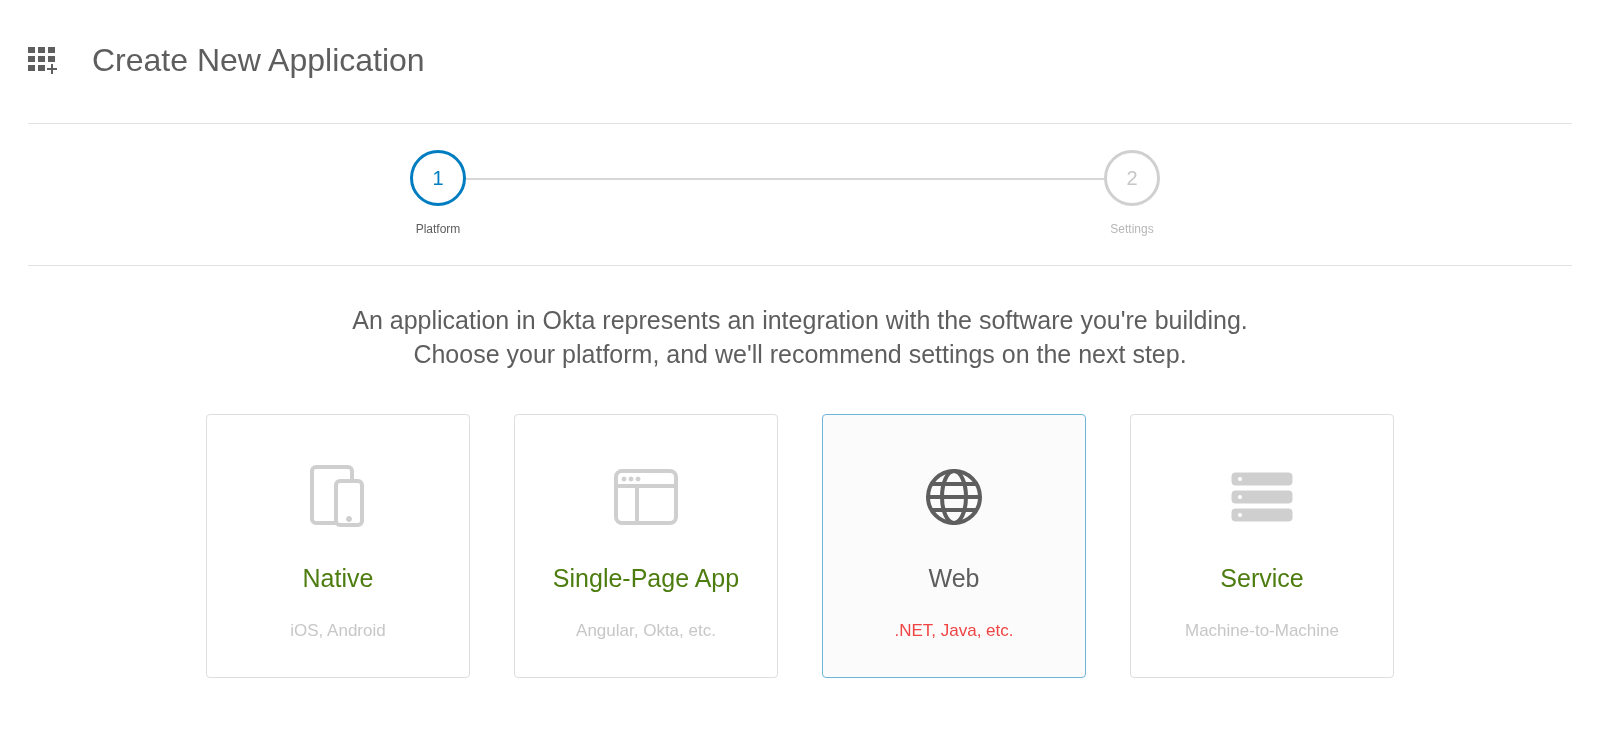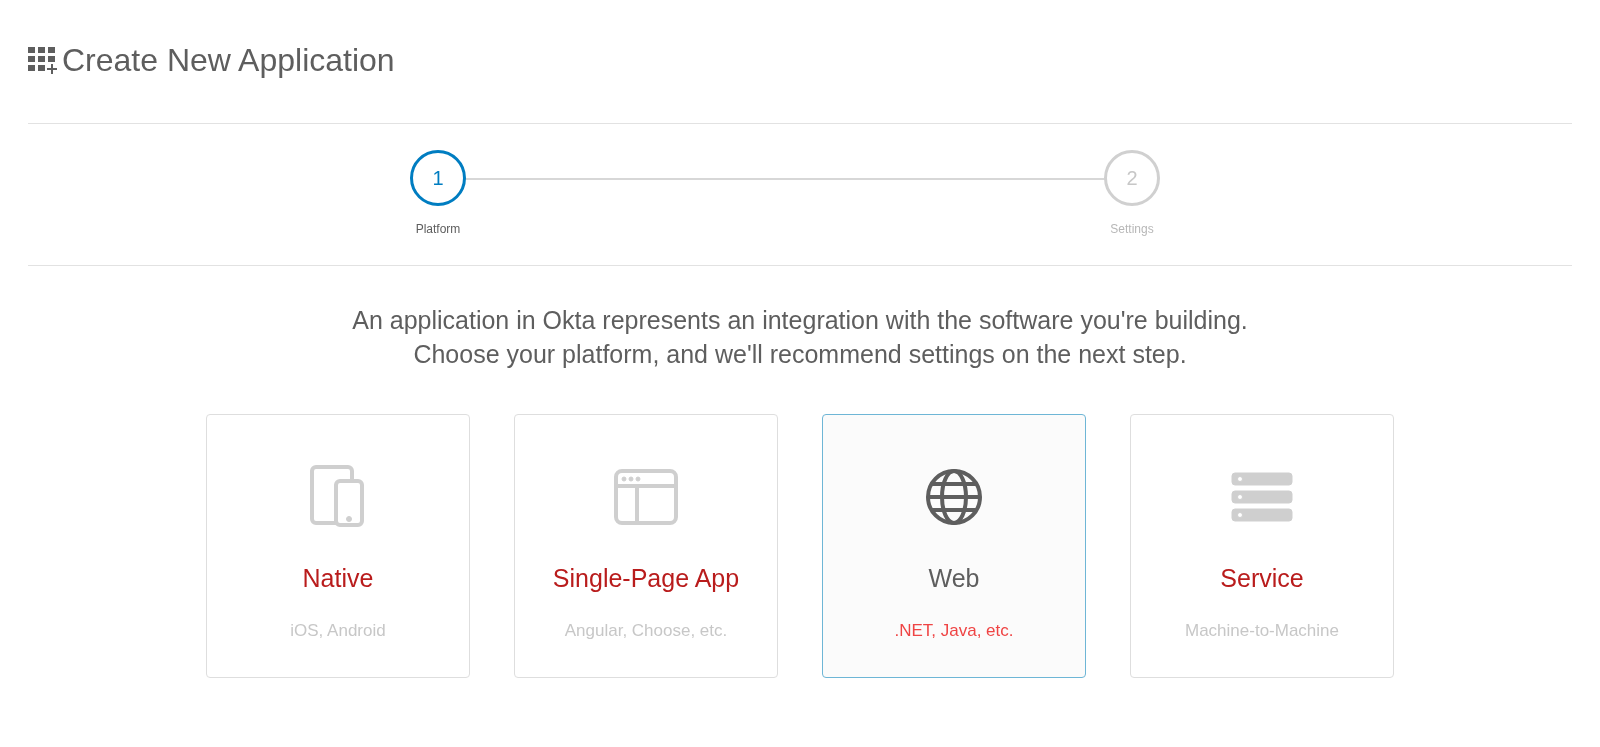--- a/index.html
+++ b/index.html
@@ -13,21 +13,21 @@
   }
 
   .page {
     padding: 42px 28px 0 28px;
   }
 
   
   .hdr {
     display: flex;
     align-items: center;
-    gap: 2px;
+    gap: 32px;
     padding-bottom: 44px;
     border-bottom: 1px solid #e2e2e2;
   }
   .hdr h1 {
     font-weight: 300;
     font-size: 32px;
     color: #5e5e5e;
   }
 
   .app-grid-icon svg { display: block; }
@@ -109,21 +109,21 @@
   .card .icon-slot {
     height: 94px;
     display: flex;
     align-items: center;
     justify-content: center;
   }
   .card .icon-slot svg { stroke: #cfcfcf; fill: #cfcfcf; }
   .card-title {
     font-size: 25px;
     font-weight: 300;
-    color: #b91c1c;
+    color: #4d7c0f;
     margin-top: 20px;
   }
   .card-sub {
     font-size: 17px;
     color: #c7c7c7;
     margin-top: 28px;
   }
 
   .card.selected {
     border: 1.5px solid #6eb6d6;
@@ -197,21 +197,21 @@
         <svg width="66" height="58" viewBox="0 0 66 58" fill="none">
           <rect x="3" y="3" width="60" height="52" rx="6" stroke-width="4" fill="none"></rect>
           <line x1="3" y1="18" x2="63" y2="18" stroke-width="4"></line>
           <line x1="24" y1="18" x2="24" y2="55" stroke-width="4"></line>
           <circle cx="11" cy="11" r="2"></circle>
           <circle cx="18" cy="11" r="2"></circle>
           <circle cx="25" cy="11" r="2"></circle>
         </svg>
       </div>
       <div class="card-title">Single-Page App</div>
-      <div class="card-sub">Angular, Choose, etc.</div>
+      <div class="card-sub">Angular, Okta, etc.</div>
     </div>
 
     <div class="card selected">
       <div class="icon-slot">
         <svg width="60" height="60" viewBox="0 0 60 60" fill="none">
           <circle cx="30" cy="30" r="26" stroke-width="4" fill="none"></circle>
           <ellipse cx="30" cy="30" rx="12" ry="26" stroke-width="4" fill="none"></ellipse>
           <line x1="4" y1="30" x2="56" y2="30" stroke-width="4"></line>
           <path d="M8 17 H52" stroke-width="4"></path>
           <path d="M8 43 H52" stroke-width="4"></path>

